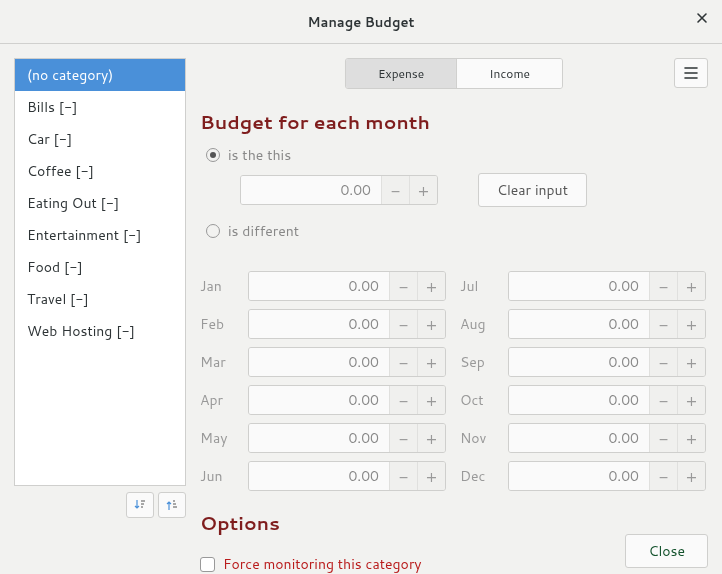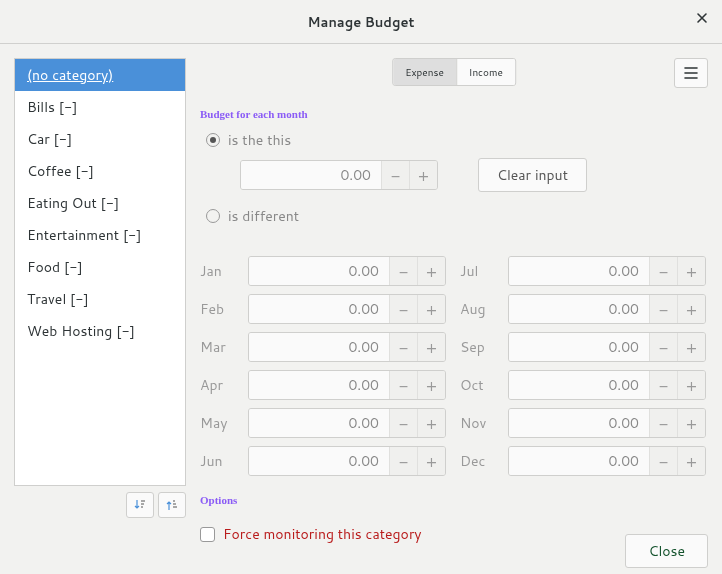--- a/index.html
+++ b/index.html
@@ -8,33 +8,33 @@
 .titlebar { height: 44px; display: flex; align-items: center; justify-content: center; position: relative; border-bottom: 1px solid #d0d0ce; }
 .titlebar .title { font-weight: 600; font-size: 13px; }
 .titlebar .close { position: absolute; right: 10px; top: 8px; width: 20px; height: 20px; display:flex; align-items:center; justify-content:center; cursor:pointer; }
 
 .main { display: flex; padding: 14px; gap: 10px; height: calc(100% - 36px); flex-direction: column; }
 .hwrap { display:flex; gap:14px; flex:1; min-height:0; }
 
 .sidebar { width: 172px; display:flex; flex-direction:column; }
 .catlist { flex:1; background:#fff; border:1px solid #cfcfcd; overflow:auto; }
 .catlist .item { padding: 6px 12px; font-size: 14px; cursor:pointer; }
-.catlist .item.selected { background:#4a90d9; color:#fff;text-decoration:underline; }
+.catlist .item.selected { background:#4a90d9; color:#fff; }
 .sortbar { display:flex; justify-content:flex-end; gap:4px; margin-top:6px; }
 .sortbtn { width:28px; height:26px; background:#fafafa; border:1px solid #cfcfcd; border-radius:3px; display:flex; align-items:center; justify-content:center; cursor:pointer; }
 
 .content { flex:1; display:flex; flex-direction:column; position:relative; }
 .topbar { display:flex; justify-content:flex-end; gap:10px; margin-bottom:16px; position:relative; }
 .segbtns { display:flex; border:1px solid #cfcfcd; border-radius:3px; overflow:hidden; position:absolute; left:50%; transform:translateX(-50%); }
-.segbtn { padding:6px 12px; font-size:10px; background:#fafafa; cursor:pointer; }
+.segbtn { padding:6px 32px; font-size:12px; background:#fafafa; cursor:pointer; }
 .segbtn.active { background:#dedede; }
 .segbtn + .segbtn { border-left:1px solid #cfcfcd; }
 .menubtn { width:34px; height:30px; border:1px solid #cfcfcd; border-radius:3px; background:#fafafa; display:flex; align-items:center; justify-content:center; cursor:pointer; }
 
-.section-title { font-size:11px; font-weight:600; color:#8b5cf6; margin:4px 0 6px 0;font-family:Liberation Serif, serif; }
+.section-title { font-size:19px; font-weight:600; color:#7f1d1d; margin:4px 0 6px 0; }
 .radio-row { display:flex; align-items:center; gap:8px; margin:4px 0 8px 6px; color:#888; font-size:14px; }
 .radio { width:14px; height:14px; border:1px solid #999; border-radius:50%; display:inline-flex; align-items:center; justify-content:center; }
 .radio.checked::after { content:""; width:6px; height:6px; background:#555; border-radius:50%; }
 .spinner { display:flex; border:1px solid #cfcfcd; border-radius:3px; overflow:hidden; height:30px; width:198px; }
 .spinner input { flex:1; border:none; background:#fafafa; text-align:right; padding:0 10px; font-size:14px; color:#888; outline:none; min-width:0; }
 .spinner .step { width:28px; background:#f0f0ee; border-left:1px solid #e0e0de; display:flex; align-items:center; justify-content:center; color:#999; font-size:16px; cursor:pointer; user-select:none; }
 .btn { padding:6px 18px; border:1px solid #cfcfcd; border-radius:3px; background:#fafafa; font-size:14px; cursor:pointer; color:#555; }
 
 .sameblock { display:flex; align-items:center; gap:40px; margin-left:40px; margin-bottom:10px; }
 

